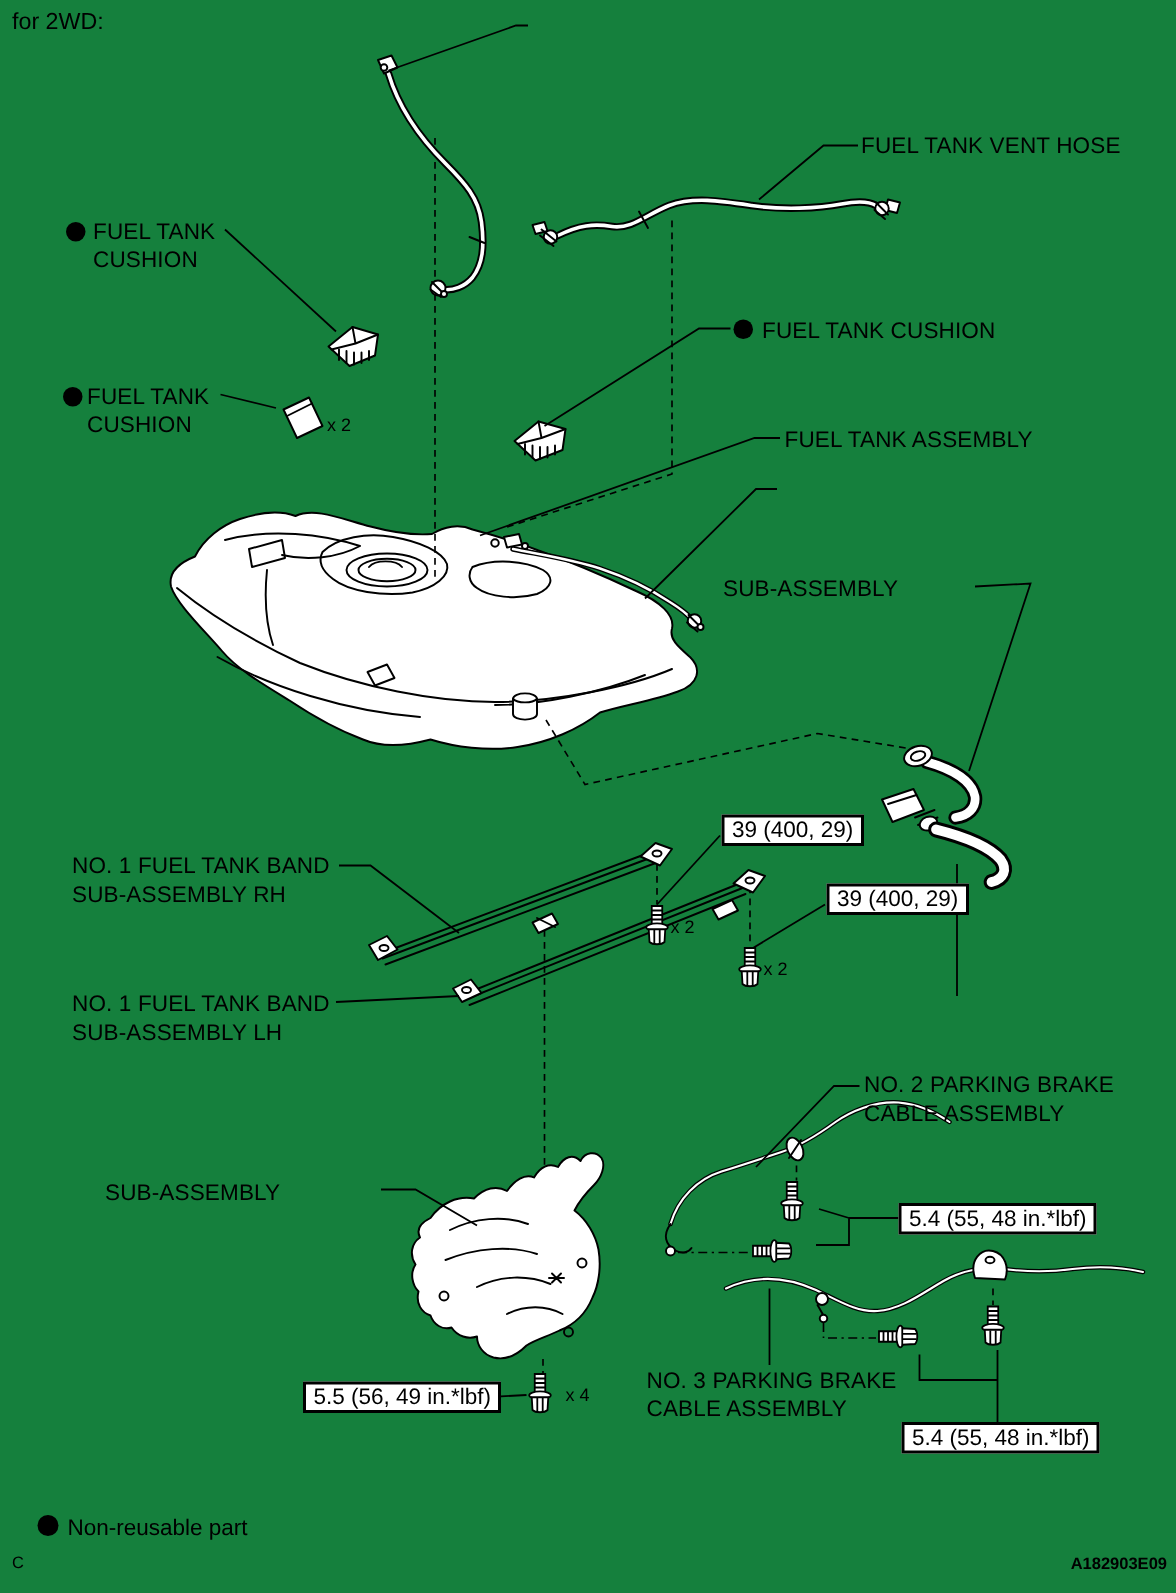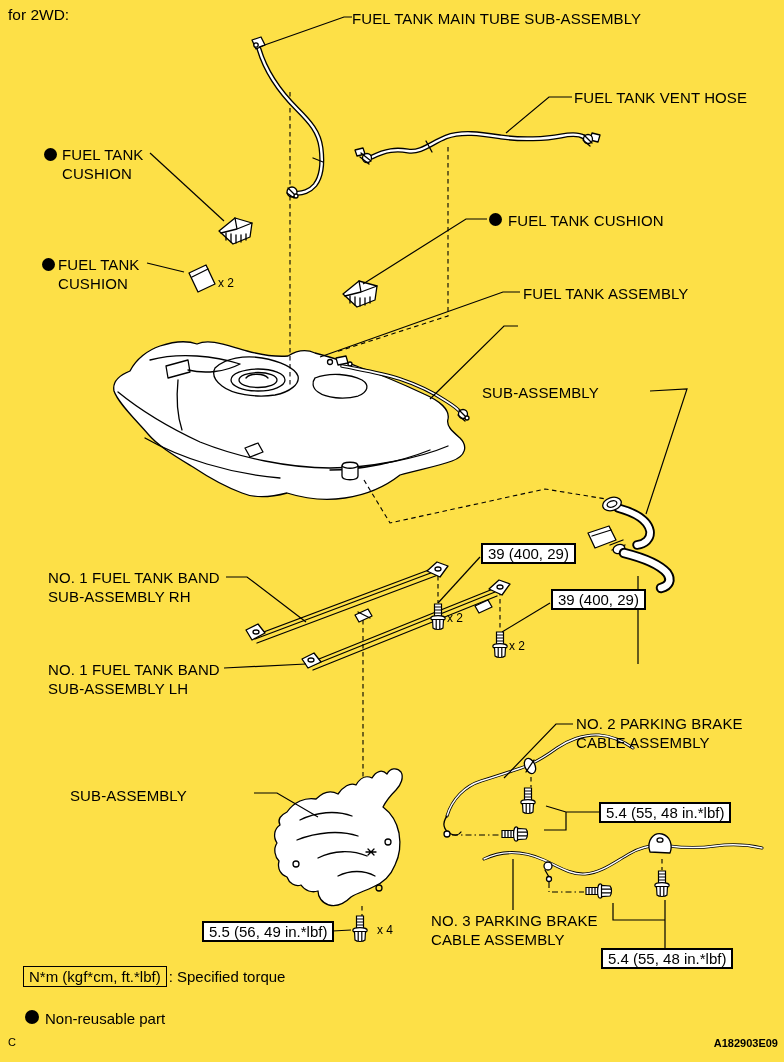--- a/index.html
+++ b/index.html
@@ -1,16 +1,16 @@
 <!DOCTYPE html>
 <html><head>
 <meta charset="utf-8">
 <style>
   html,body{margin:0;padding:0;background:#fff;}
-  .stage{position:relative;width:784px;height:1062px;background:#fde047;
+  .stage{position:relative;width:784px;height:1062px;background:#15803d;
          font-family:"Liberation Sans",sans-serif;color:#000;overflow:hidden;}
   .stage svg{position:absolute;left:0;top:0;}
   .lbl{position:absolute;font-size:15px;line-height:19px;letter-spacing:.1px;white-space:nowrap;}
   .lbl span{display:block;}
   .bullet{position:absolute;width:13px;height:13px;border-radius:50%;background:#000;}
   .qty{position:absolute;font-size:12px;white-space:nowrap;}
   .torque-box{position:absolute;border:2px solid #000;background:#fff;font-weight:normal;
               font-size:15px;line-height:15px;padding:1px 5px;white-space:nowrap;}
   .legend-row{position:absolute;left:23px;top:966px;display:flex;align-items:center;font-size:15px;}
   .legend-box{border:1.5px solid #000;padding:1px 5px;margin-right:2px;}
@@ -229,23 +229,20 @@
       <path class="ldr" d="M599,812 H566 M566,812 L546,806 M566,812 V830 H544"></path>
       <path class="ldr" d="M254,793 H277 L318,817"></path>
       <path class="ldr" d="M314,932 L351,930"></path>
       <path class="ldr" d="M513,859 V910"></path>
       <path class="ldr" d="M665,948 V920 H613 V903 M665,920 V900"></path>
     </g>
   </svg>
 
   <div class="variant">for 2WD:</div>
 
-  <div class="lbl" style="left:352px;top:9px">
-    <span>FUEL TANK MAIN TUBE SUB-ASSEMBLY</span>
-  </div>
 
   <div class="lbl" style="left:574px;top:88px">
     <span>FUEL TANK VENT HOSE</span>
   </div>
 
   <span class="bullet" style="left:44px;top:148px"></span>
   <div class="lbl" style="left:62px;top:145px">
     <span>FUEL TANK</span>
     <span>CUSHION</span>
   </div>
@@ -302,24 +299,20 @@
   <div class="torque-box" style="left:551px;top:589px">39 (400, 29)</div>
   <span class="qty" style="left:509px;top:639px">x 2</span>
 
   <div class="torque-box" style="left:599px;top:802px">5.4 (55, 48 in.*lbf)</div>
 
   <div class="torque-box" style="left:601px;top:948px">5.4 (55, 48 in.*lbf)</div>
 
   <div class="torque-box" style="left:202px;top:921px">5.5 (56, 49 in.*lbf)</div>
   <span class="qty" style="left:377px;top:923px">x 4</span>
 
-  <div class="legend-row">
-    <span class="legend-box">N*m (kgf*cm, ft.*lbf)</span>
-    <span>: Specified torque</span>
-  </div>
 
   <div class="legend-nr">
     <span class="dot"></span>
     <span>Non-reusable part</span>
   </div>
 
   <div class="corner">C</div>
   <div class="figcode">A182903E09</div>
 
 </div>

